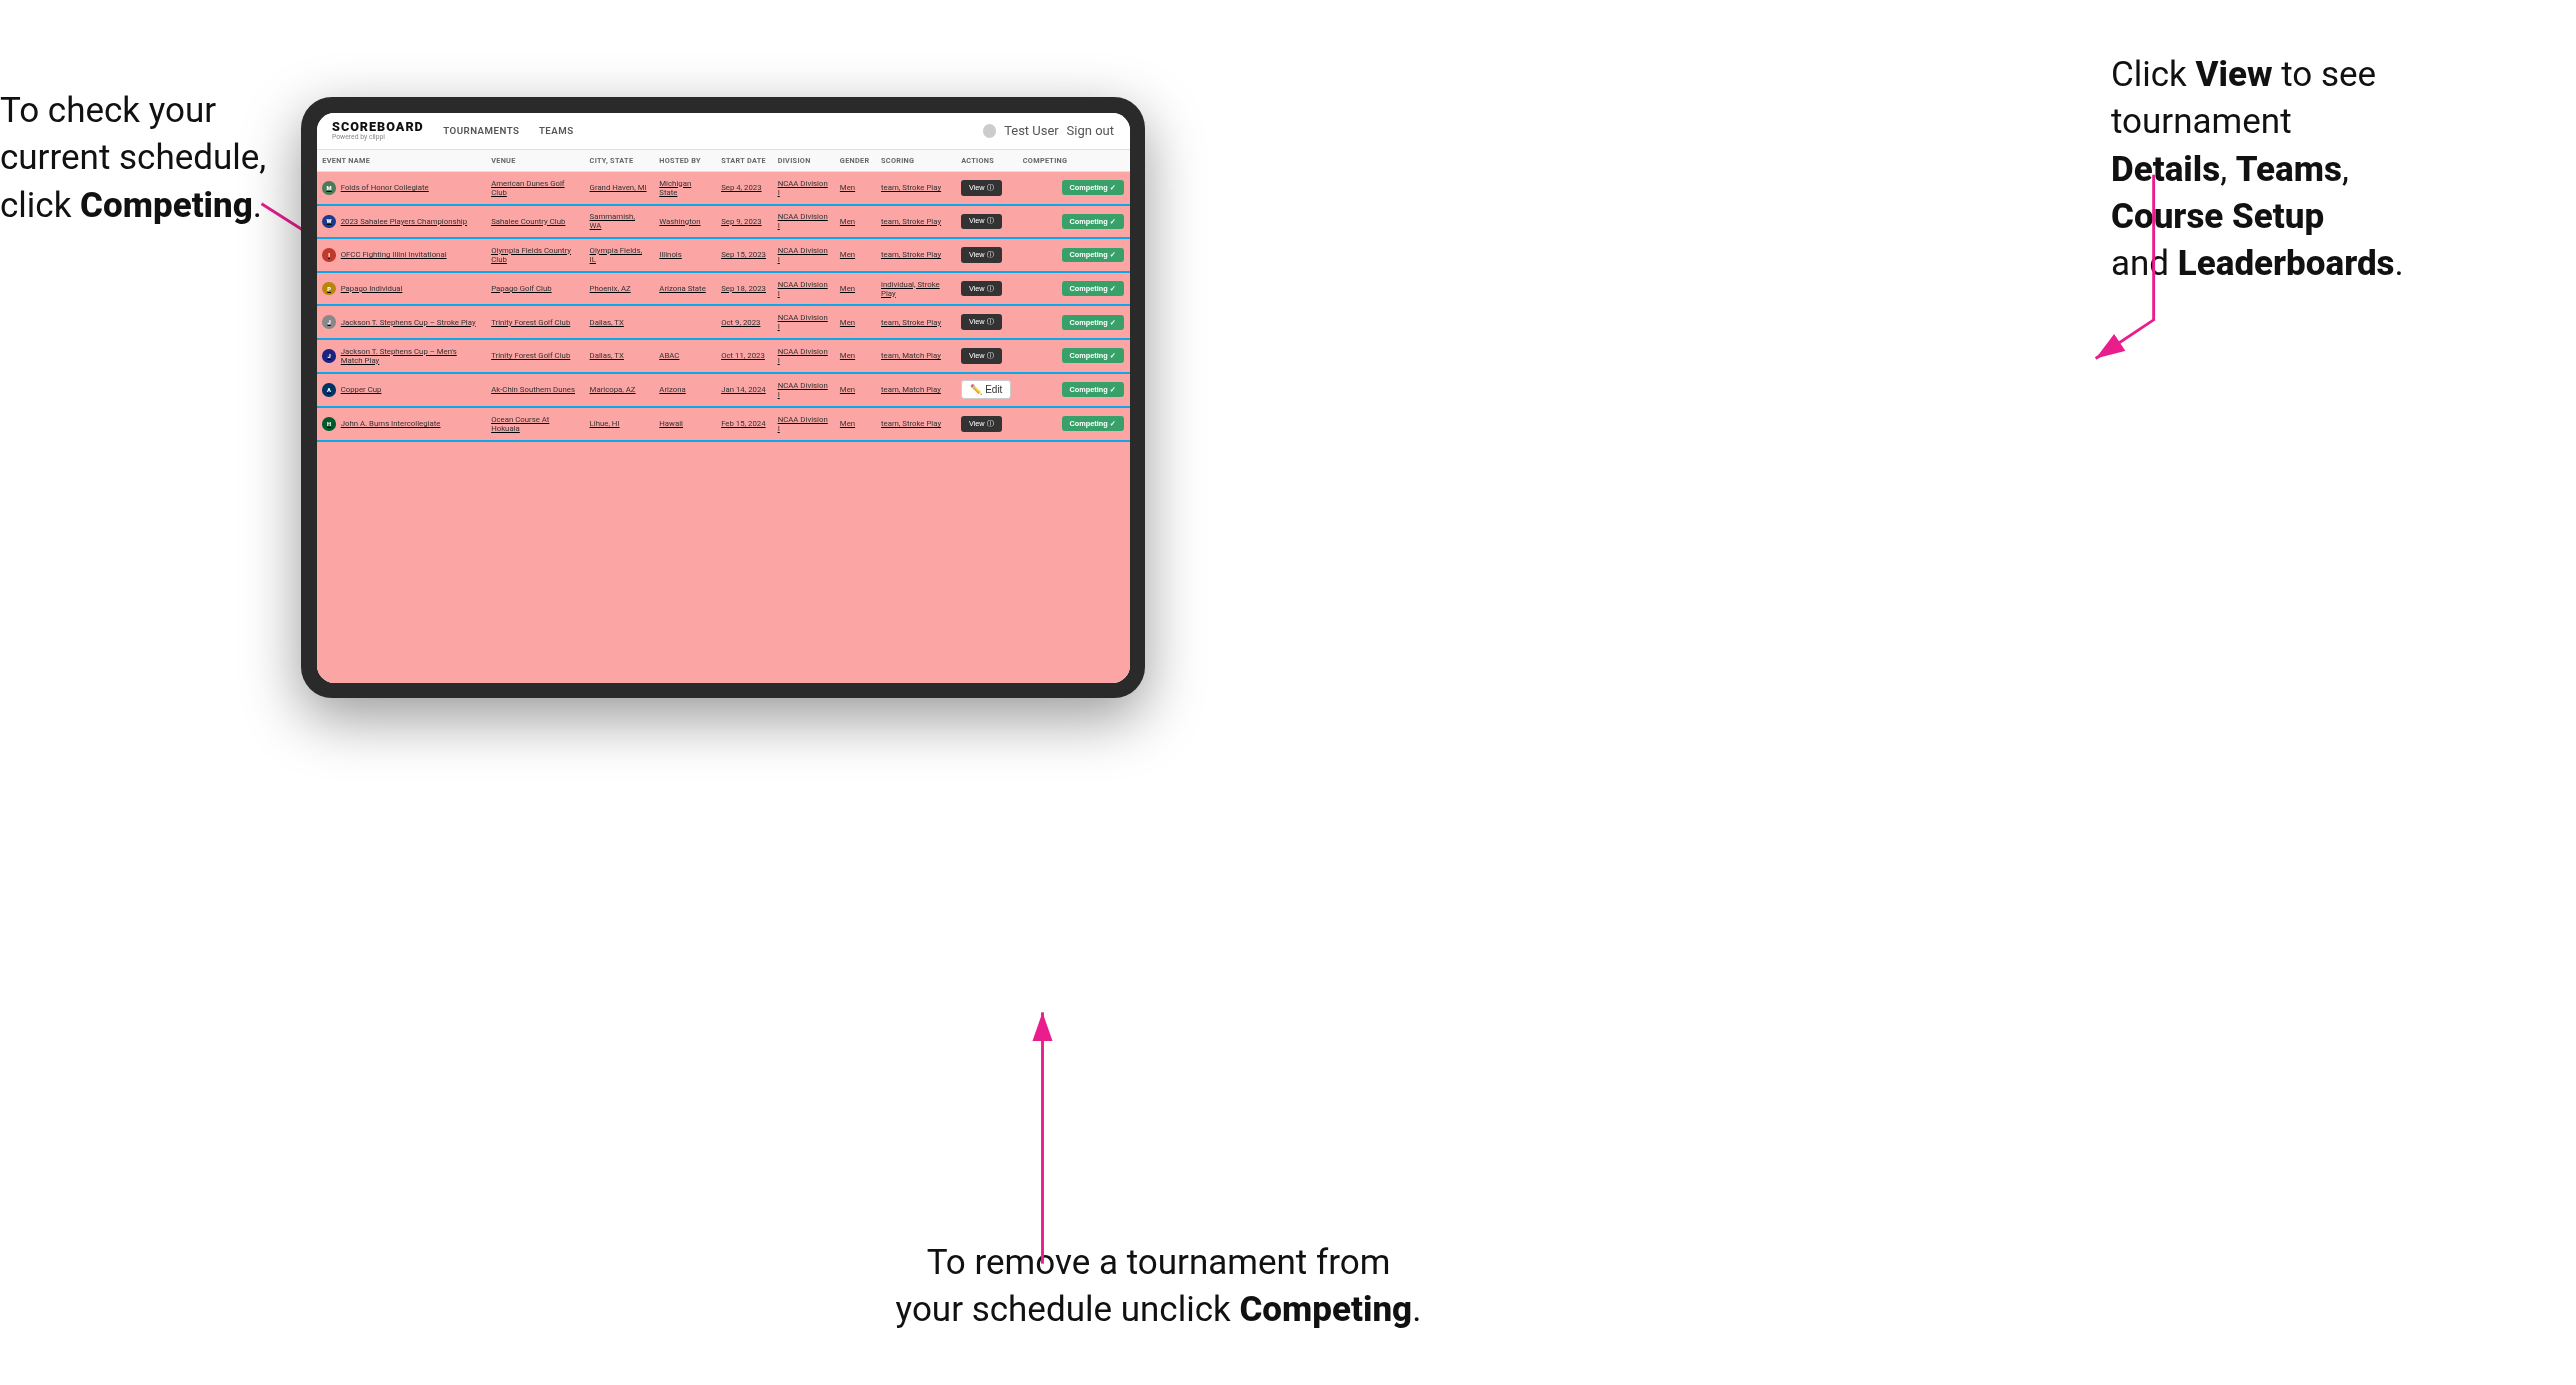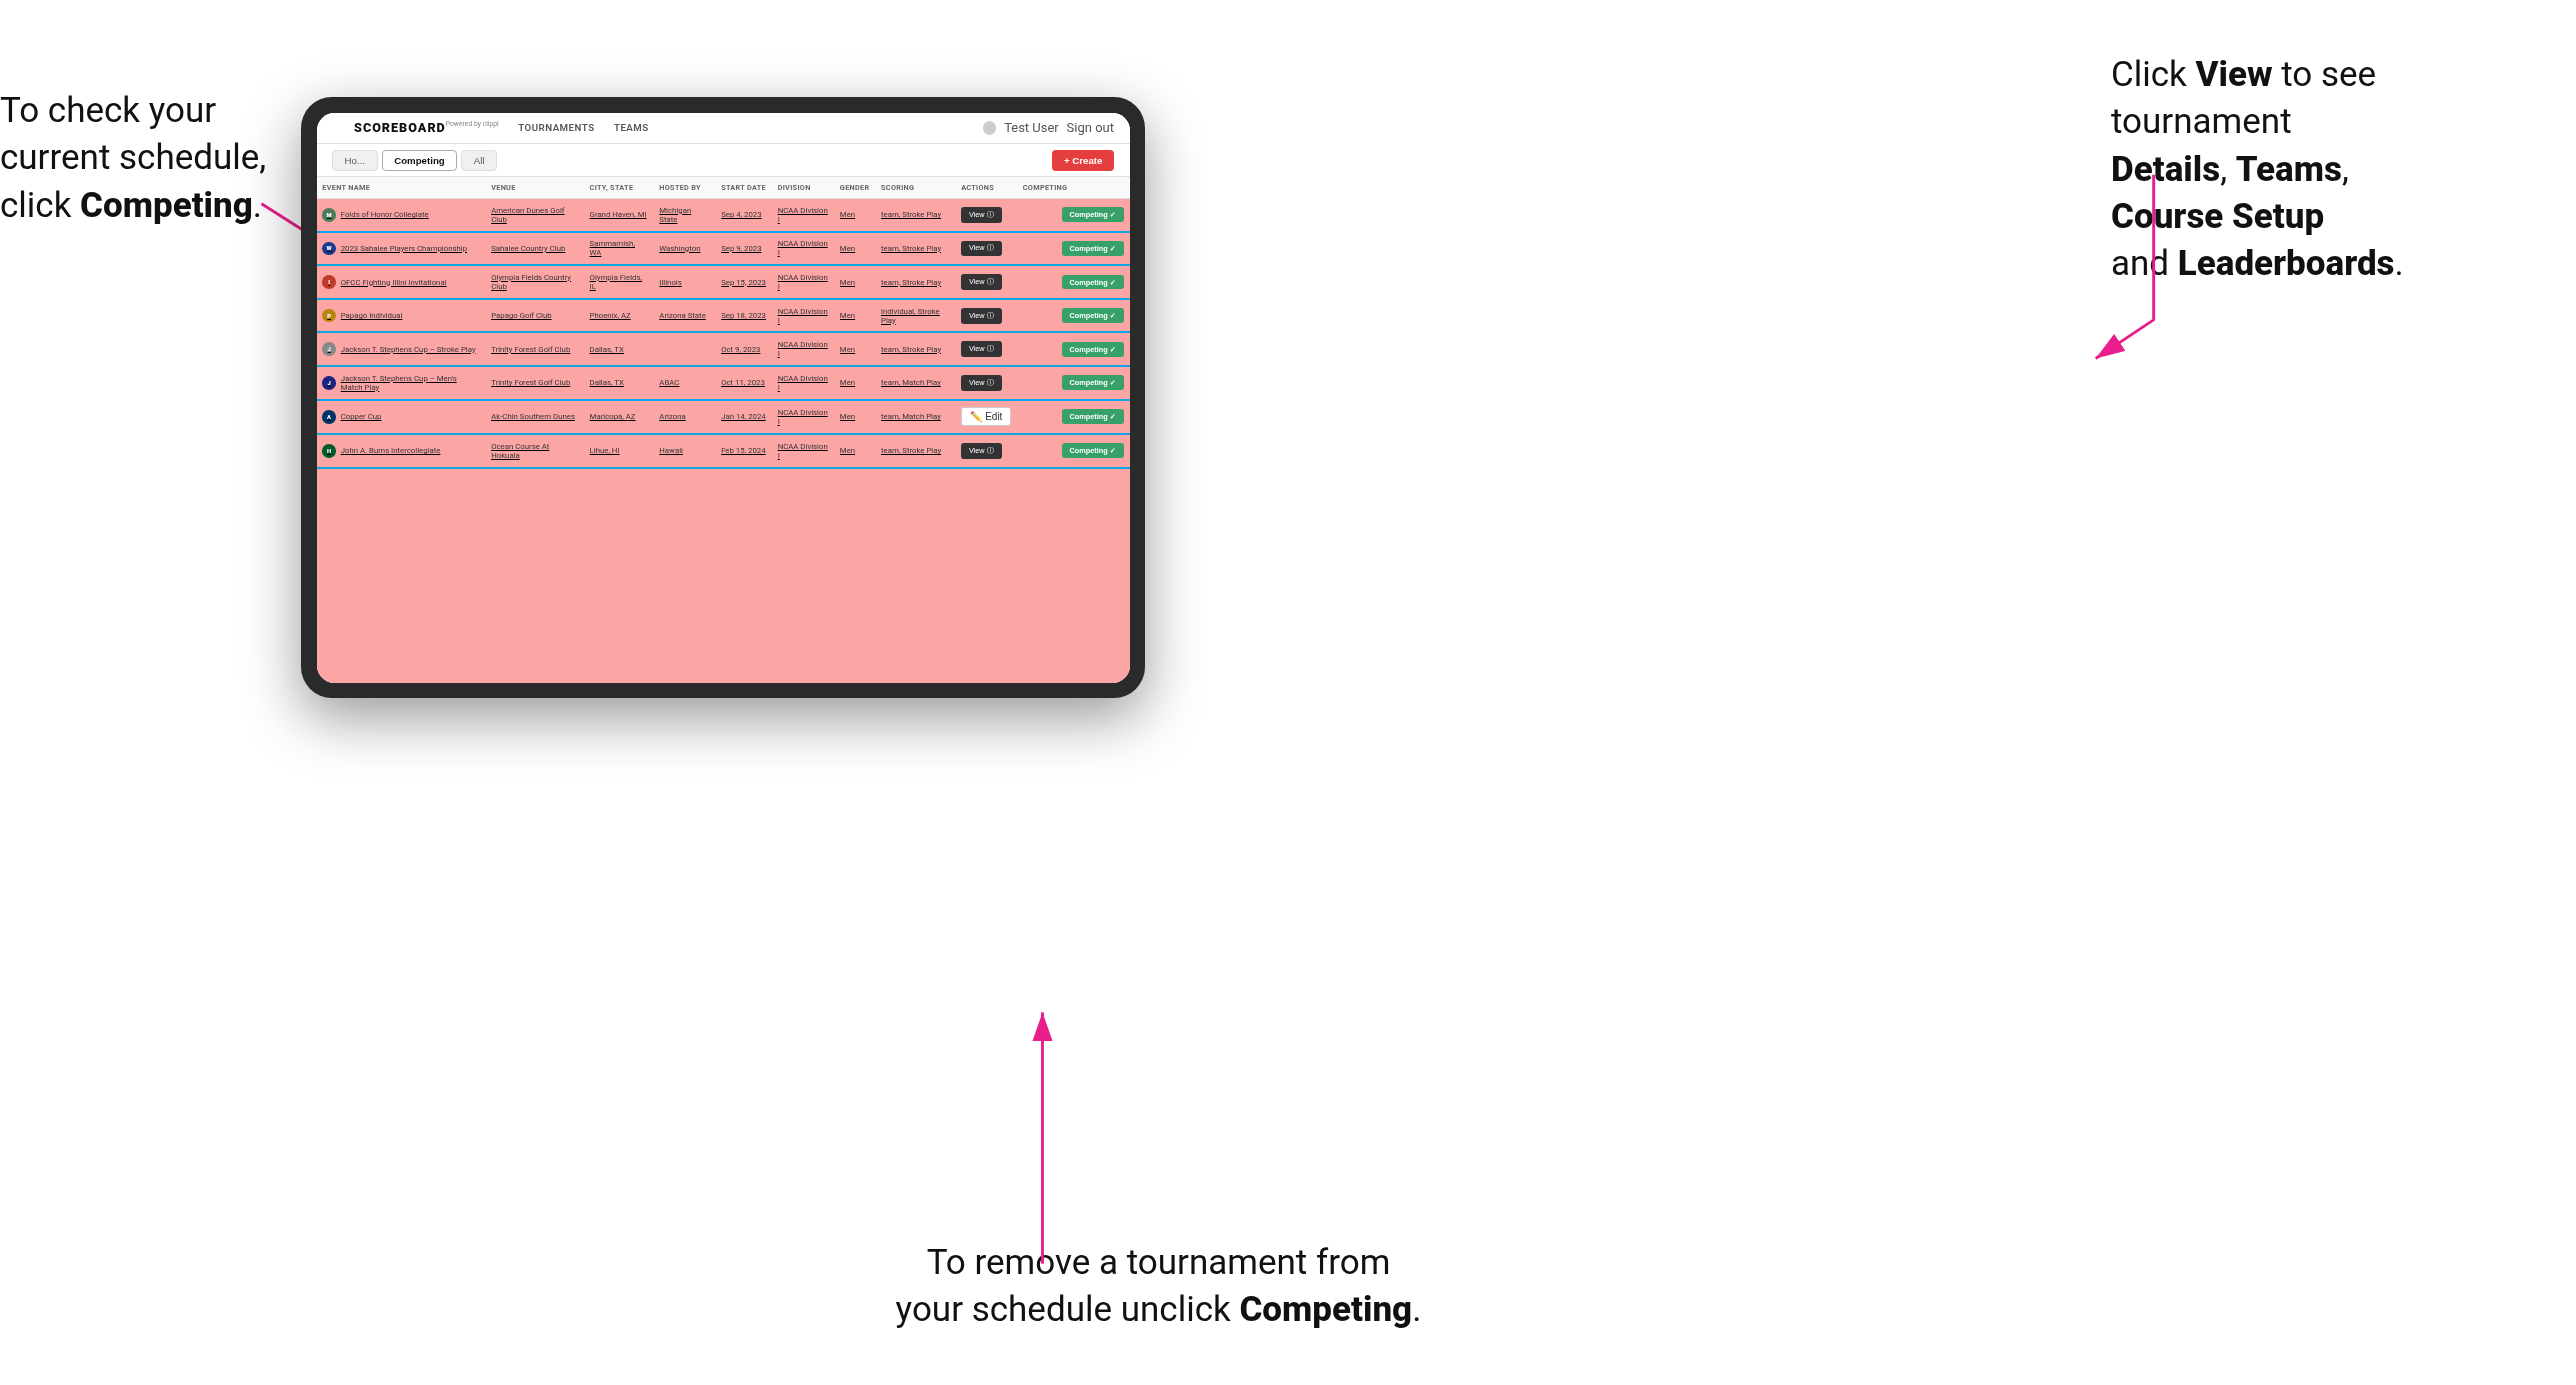--- a/index.html
+++ b/index.html
@@ -70,23 +70,22 @@
     }
 
     .navbar-left {
       display: flex;
       align-items: center;
       gap: 19.4px;
     }
 
     .logo-block {
       display: flex;
-      flex-direction: row;
+      flex-direction: column;
       line-height: 1.1;
-      margin-left: 22px;
     }
 
     .logo-title {
       font-size: 12.6px;
       font-weight: 900;
       letter-spacing: 1px;
       color: #111;
     }
 
     .logo-sub {
@@ -343,28 +342,20 @@
         <span class="nav-link">TOURNAMENTS</span>
         <span class="nav-link">TEAMS</span>
       </div>
       <div class="navbar-right">
         <div class="user-icon-sm"></div>
         <span>Test User</span>
         <span style="color:#555; cursor:pointer;">Sign out</span>
       </div>
     </div>
 
-    <div class="toolbar">
-      <div class="toolbar-left">
-        <button class="tab-btn">Ho...</button>
-        <button class="tab-btn active">Competing</button>
-        <button class="tab-btn">All</button>
-      </div>
-      <button class="create-btn">+ Create</button>
-    </div>
 
     <div class="table-container">
       <table>
         <thead>
           <tr>
             <th>EVENT NAME</th>
             <th>VENUE</th>
             <th>CITY, STATE</th>
             <th>HOSTED BY</th>
             <th>START DATE</th>

